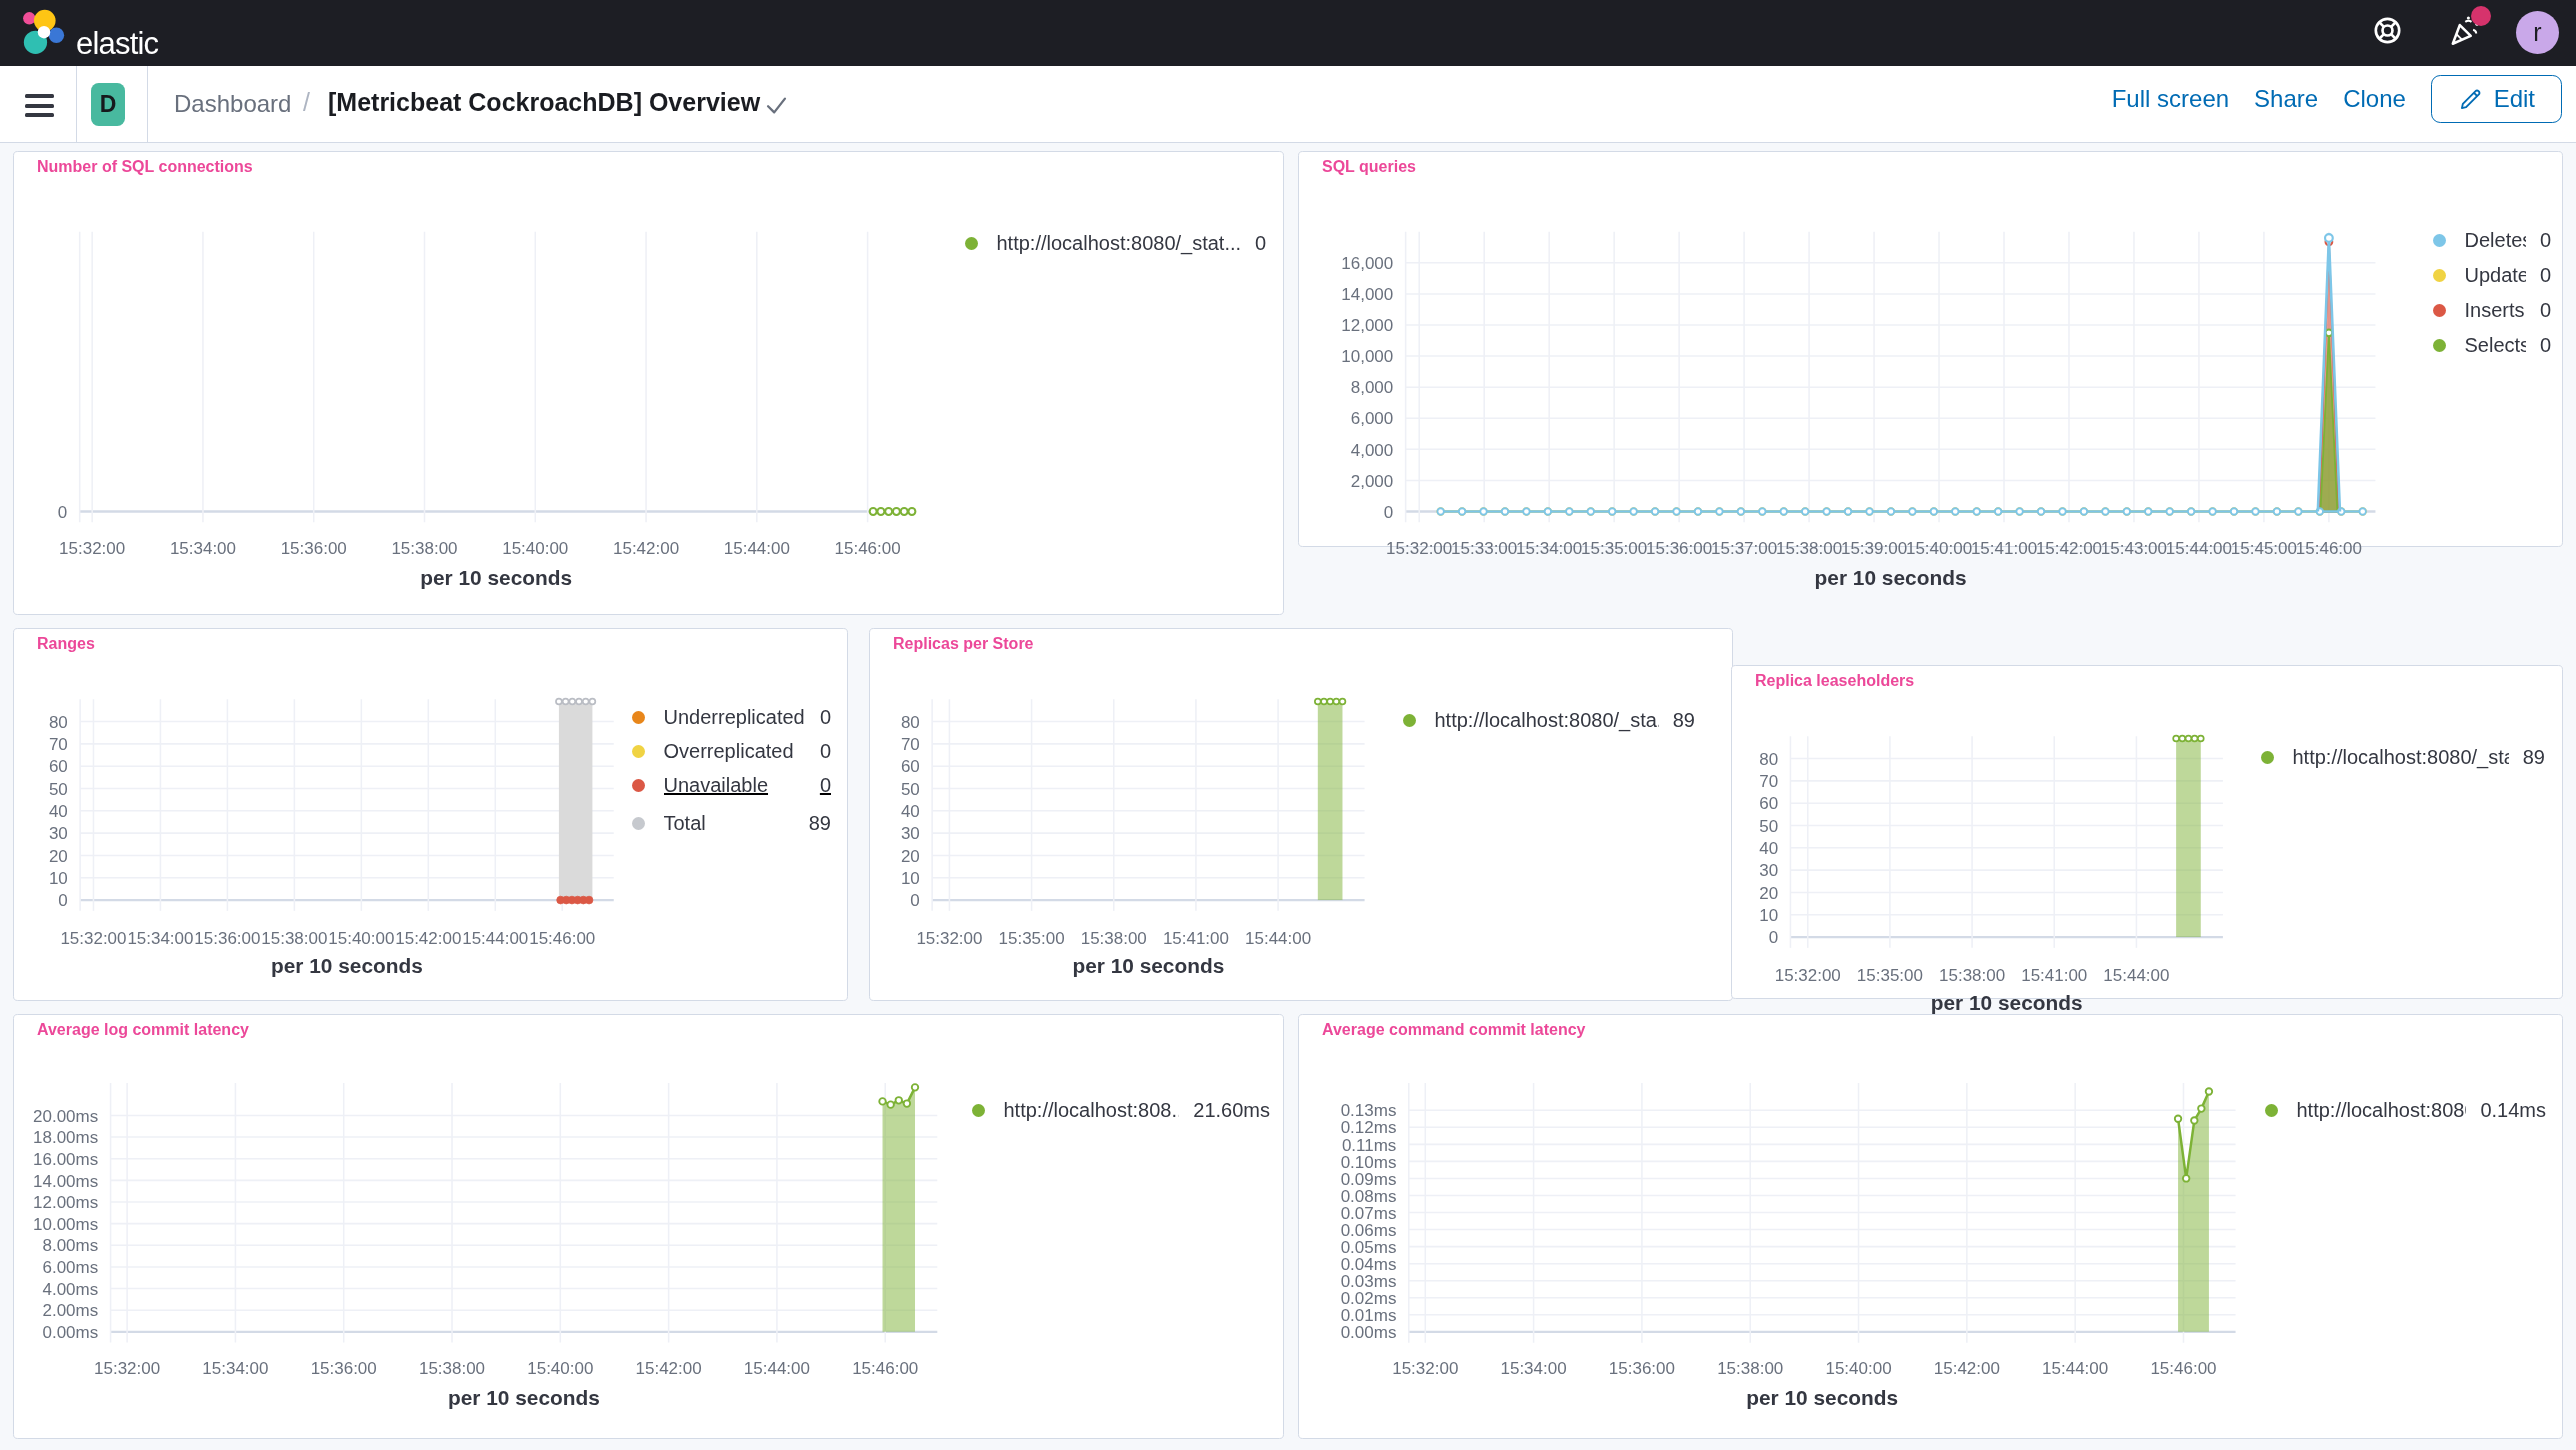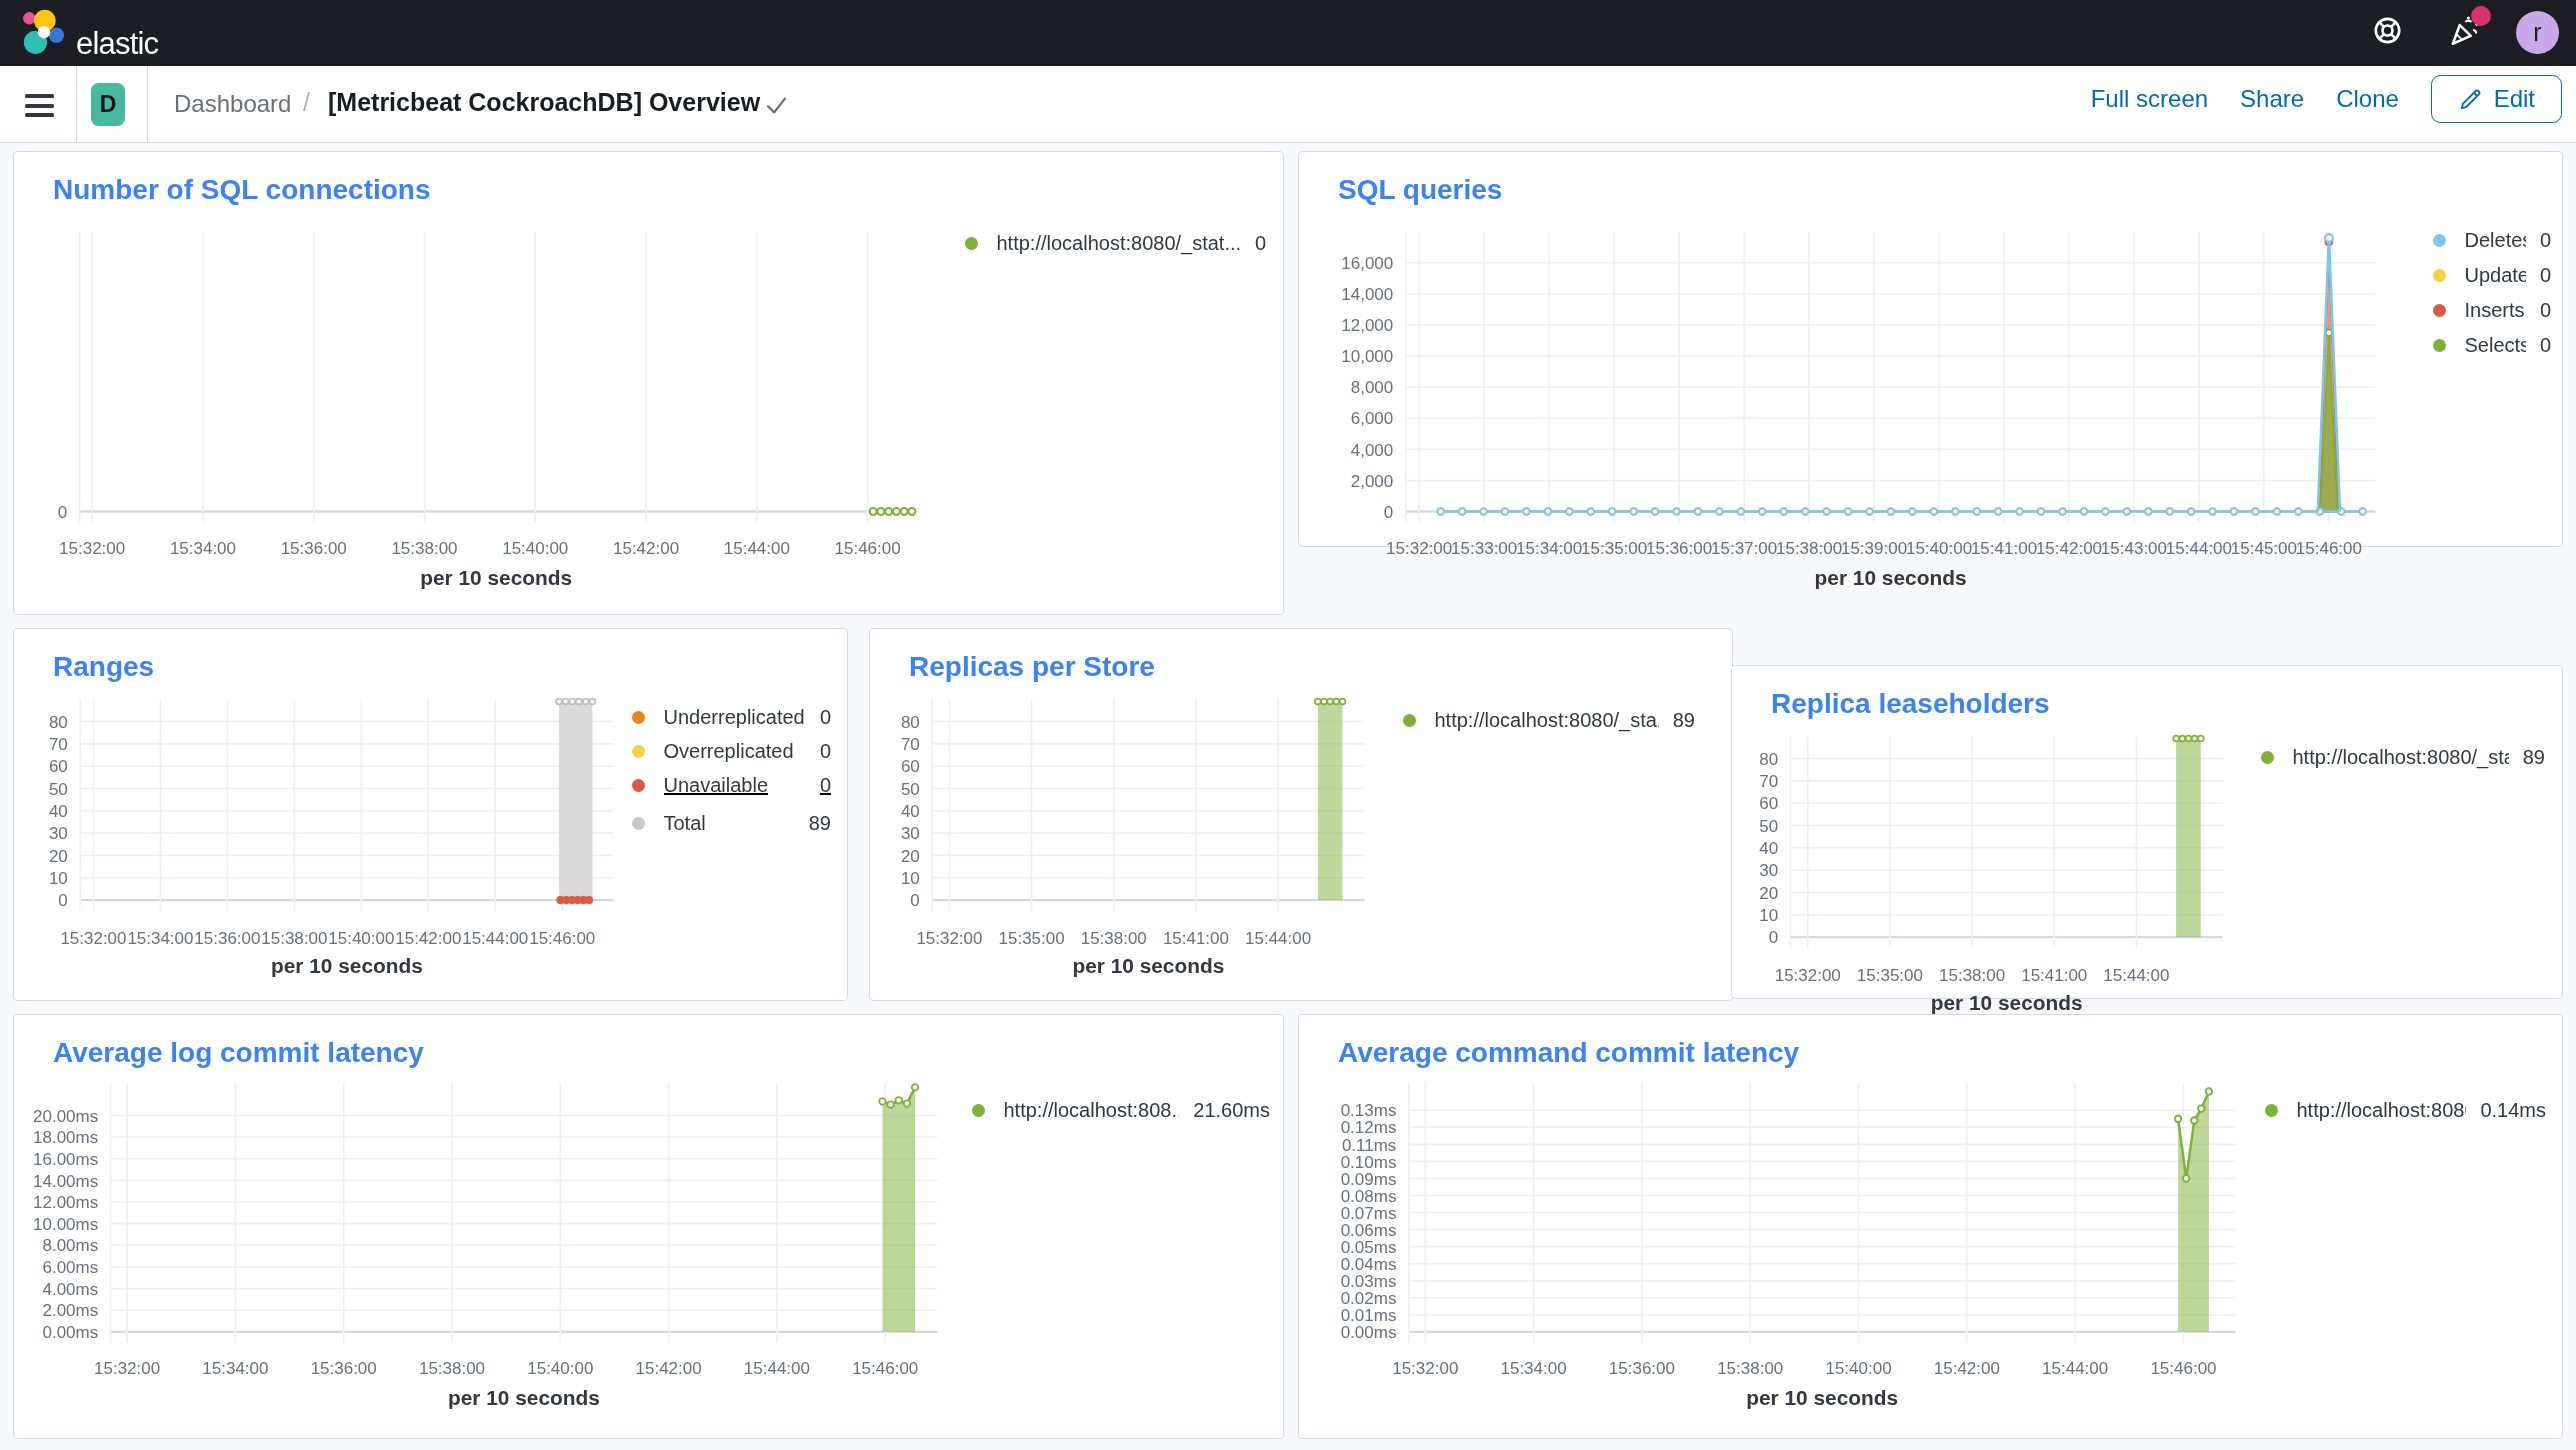--- a/index.html
+++ b/index.html
@@ -34,32 +34,32 @@
   .menu-btn div{width:29px;height:3.9px;background:#343741;border-radius:1.5px;margin:5.4px 0;}
   .vdiv{position:absolute;top:0;width:0.8px;height:77px;background:#d3dae6;}
   .dash-badge{position:absolute;left:91px;top:17px;width:34px;height:43px;border-radius:7.7px;
           background:#48b99f;color:#16191c;font-size:23px;font-weight:700;display:flex;
           align-items:center;justify-content:center;cursor:pointer;border:none;}
   .crumb{position:absolute;top:23px;font-size:24px;color:#69707d;cursor:pointer;background:none;border:none;
          font-family:"Liberation Sans",sans-serif;}
   .crumb-sep{position:absolute;top:21.6px;font-size:25px;color:#aeb5c2;}
   .dash-title{position:absolute;top:21.6px;font-size:25px;font-weight:700;color:#1a1c21;white-space:nowrap;}
   .title-check{position:absolute;top:28px;}
-  .nav-actions{position:absolute;right:14px;top:0;height:66px;display:flex;align-items:center;gap:32px;}
+  .nav-actions{position:absolute;right:14px;top:0;height:66px;display:flex;align-items:center;gap:25px;}
   .nav-link{font-size:24px;color:#006bb4;background:none;border:none;cursor:pointer;
             font-family:"Liberation Sans",sans-serif;padding:0;}
   .edit-btn{height:48px;border:1.5px solid #006bb4;border-radius:9.3px;background:#ffffff;
             color:#006bb4;font-size:24px;font-weight:500;display:flex;align-items:center;
             gap:10.8px;padding:0 26px;cursor:pointer;font-family:"Liberation Sans",sans-serif;}
 
   
   .panel{position:absolute;background:#ffffff;border:0.8px solid #d3dae6;border-radius:4.6px;
          box-sizing:border-box;}
-  .panel-title{position:absolute;left:23px;top:6.2px;font-size:28px;font-weight:700;color:#3b82f6;
-         margin:16px;cursor:pointer;white-space:nowrap;}
+  .panel-title{position:absolute;left:23px;top:6.2px;font-size:16px;font-weight:700;color:#ec4899;
+         margin:0;cursor:pointer;white-space:nowrap;}
   .chart{position:absolute;left:0;top:0;}
   .legend-item{position:absolute;display:flex;align-items:center;height:28px;}
   .legend-item .dot{width:13px;height:13px;border-radius:50%;flex:0 0 13px;}
   .legend-item .ll{flex:1;font-size:20px;color:#343741;margin-left:18.5px;white-space:nowrap;
          overflow:hidden;}
   .legend-item .lv{font-size:20px;color:#343741;text-align:right;margin-left:14px;}
 </style>
 </head>
 <body>
 

